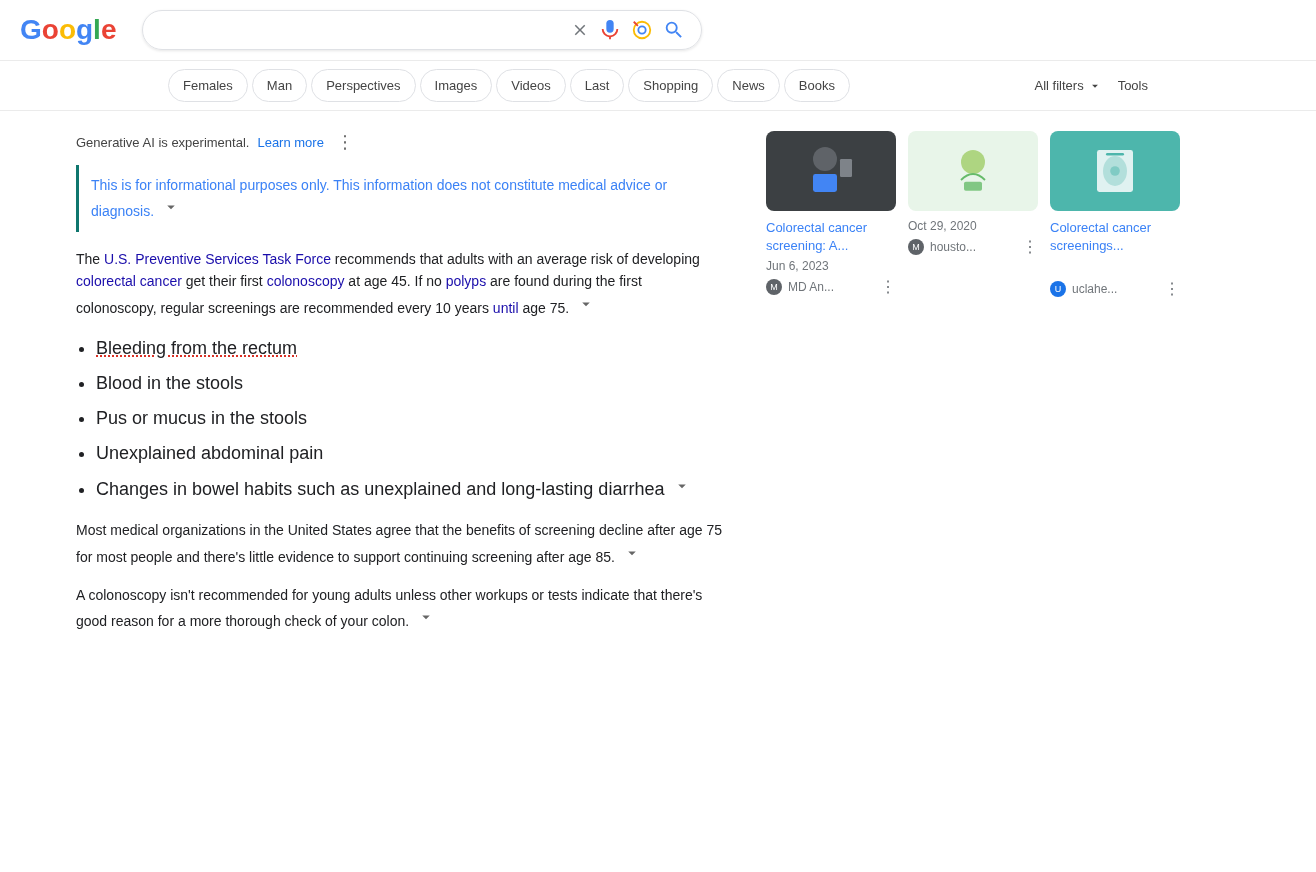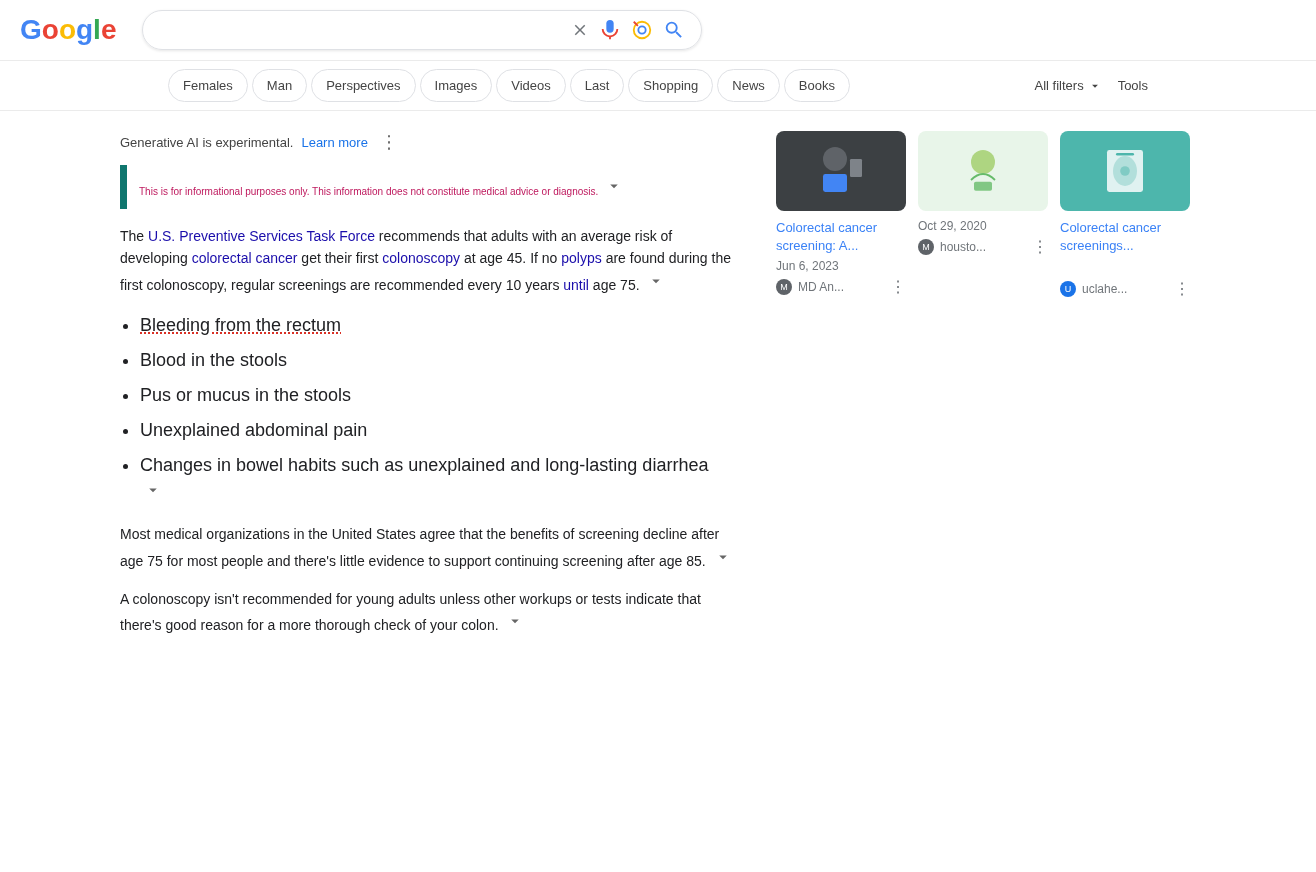--- a/index.html
+++ b/index.html
@@ -28,36 +28,36 @@
     .tab-item {
       padding: 8px 14px; border-radius: 20px; border: 1px solid #dfe1e5;
       font-size: 13px; color: #444; cursor: pointer; white-space: nowrap;
       background: #fff;
     }
     .tabs-right { margin-left: auto; display: flex; gap: 16px; }
     .all-filters { display: flex; align-items: center; gap: 4px; color: #444; font-size: 13px; cursor: pointer; }
     .tools-btn { color: #444; font-size: 13px; cursor: pointer; }
 
     
-    .main { display: flex; padding: 20px 120px; gap: 40px; }
+    .main { display: flex; padding: 20px 76px; gap: 40px; }
     .content { flex: 1; max-width: 650px; }
     .sidebar { width: 420px; }
 
     
     .ai-note { display: flex; align-items: center; gap: 8px; margin-bottom: 12px; color: #444; font-size: 13px; }
     .ai-note-text { color: #444; }
     .learn-more { color: #1a73e8; text-decoration: none; }
     .dots-btn { background: none; border: none; cursor: pointer; color: #666; font-size: 18px; margin-left: 4px; }
 
     .warning-box {
-      border-left: 7px solid #0f766e;
+      border-left: 3px solid #0f766e;
       padding: 10px 0 10px 12px;
       margin-bottom: 16px;
-      color: #be185d;
-      font-size: 10px;
+      color: #3b82f6;
+      font-size: 14px;
       line-height: 1.5;
     }
     .expand-btn {
       display: inline-flex; align-items: center; background: none; border: none;
       cursor: pointer; color: #666; font-size: 14px; padding: 2px 4px;
     }
 
     .ai-paragraph {
       font-size: 14px; line-height: 1.6; color: #202124; margin-bottom: 16px;
     }

